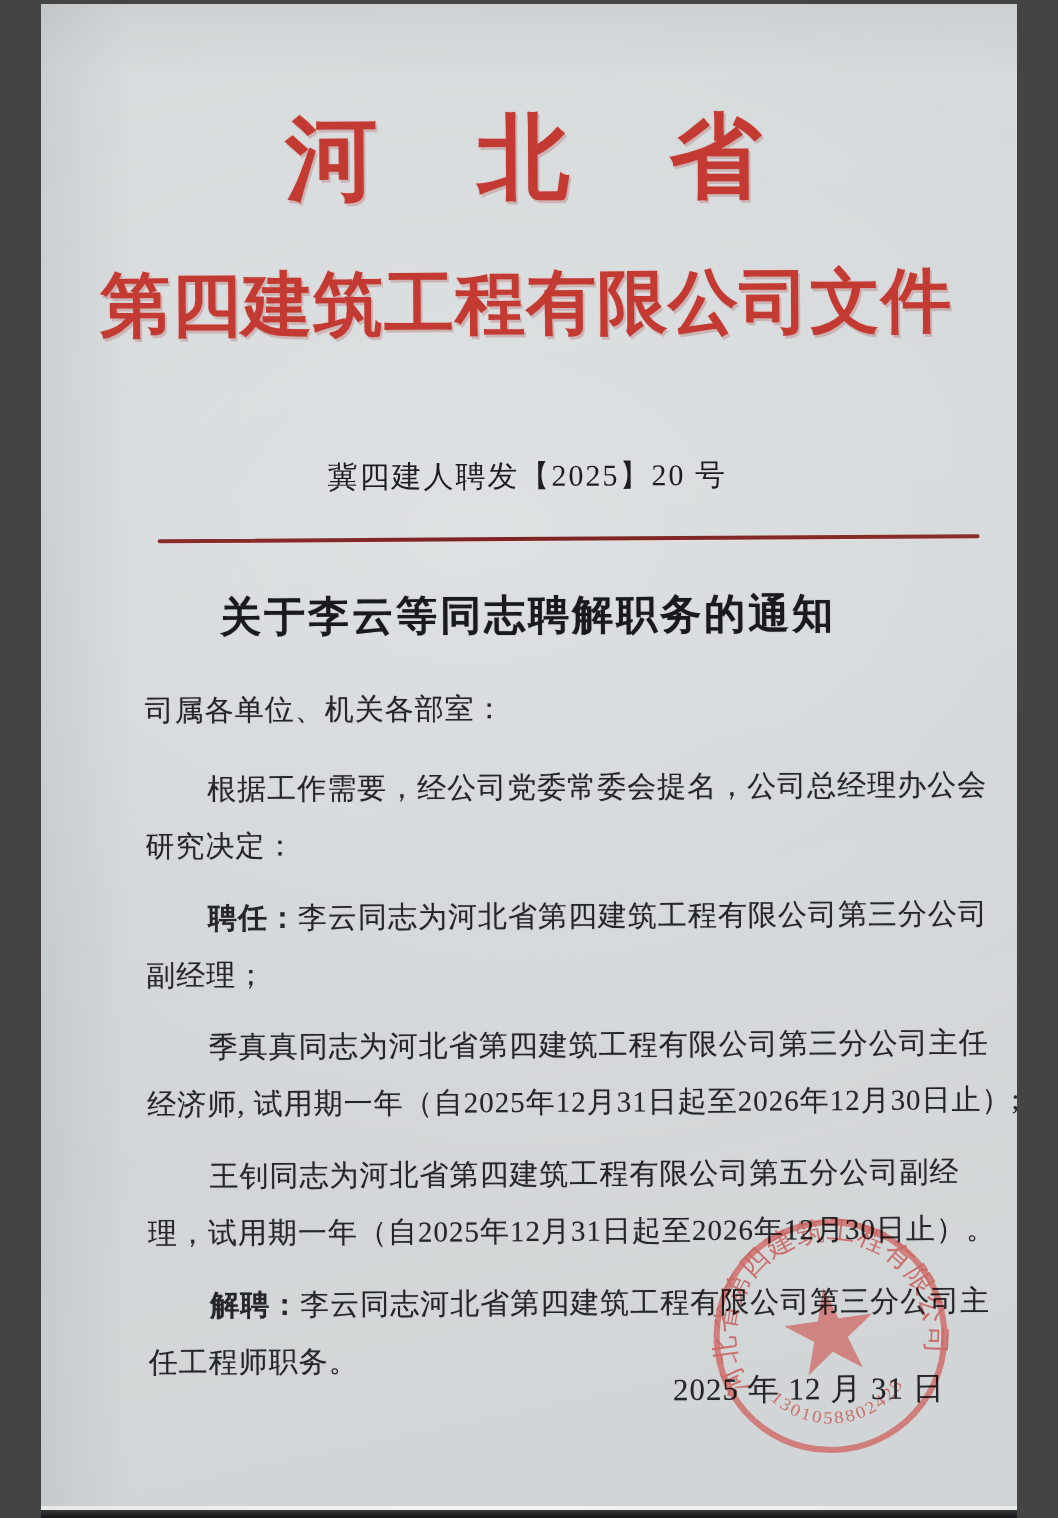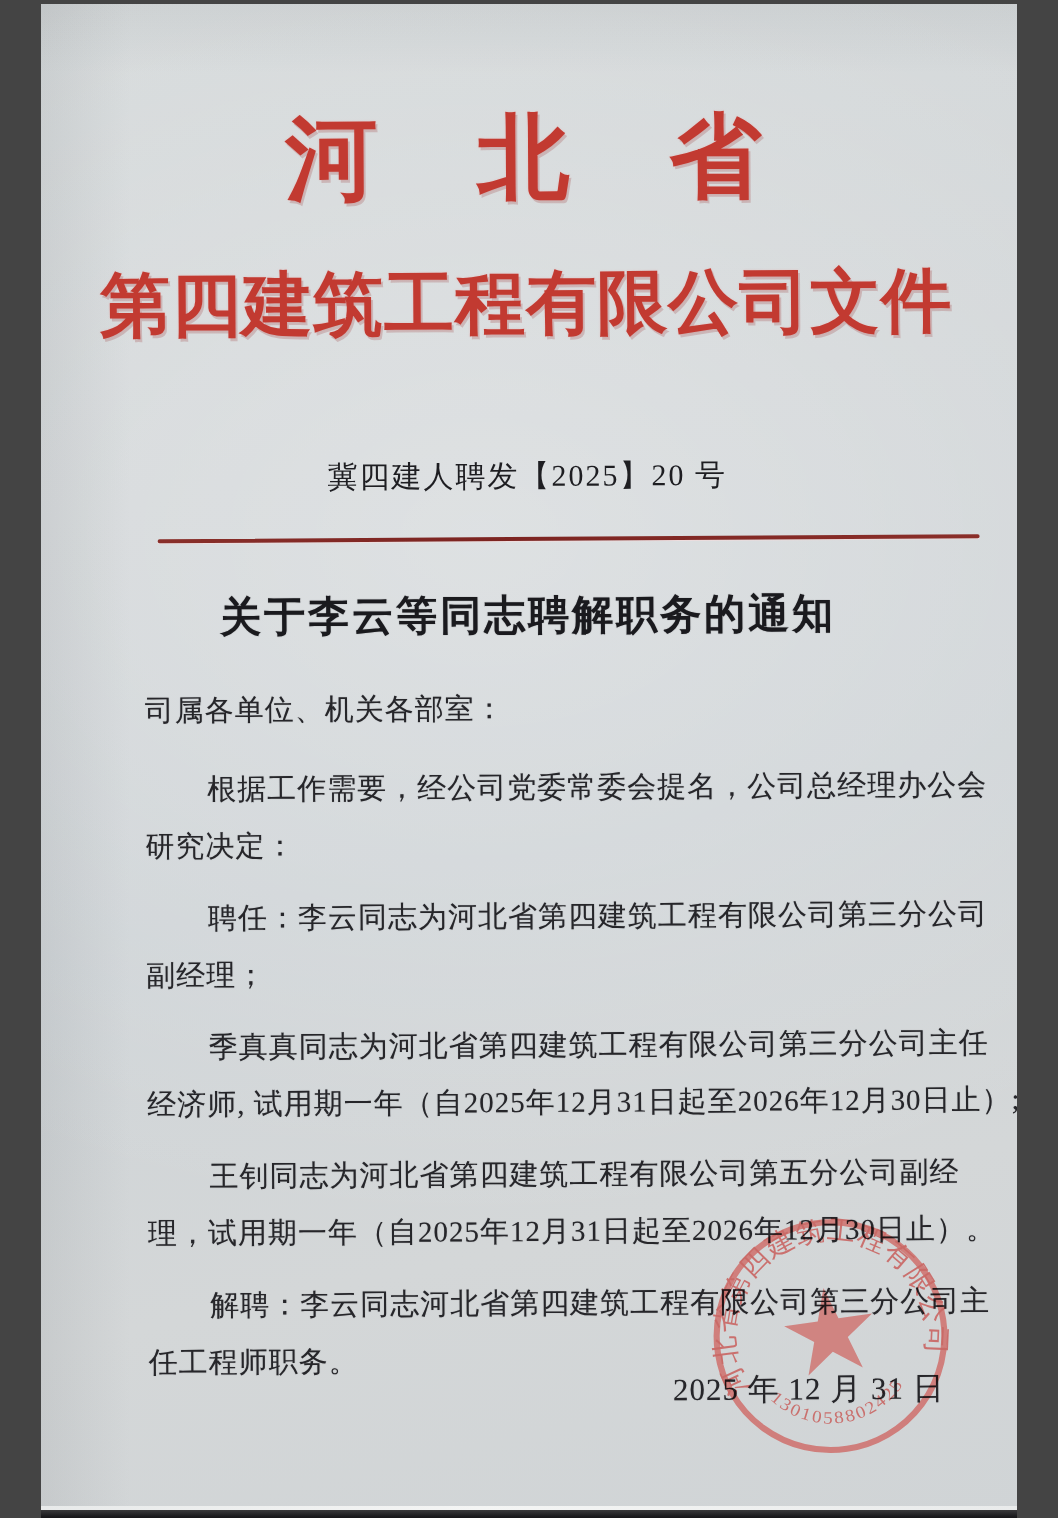--- a/index.html
+++ b/index.html
@@ -70,21 +70,21 @@
   .body{
     position:absolute;top:676px;left:104px;width:854px;
     font-size:29px;letter-spacing:1px;line-height:57px;
     color:#26262a;
     text-shadow:0 0 1px rgba(40,40,46,0.35);
   }
   .salutation{margin-bottom:22px;}
   .para{margin-bottom:15px;}
   .line{white-space:nowrap;}
   .ind{padding-left:62px;}
-  .lead{font-weight:normal;}
+  .lead{font-weight:bold;}
   .date{
     position:absolute;top:1366px;left:628px;
     font-size:31px;letter-spacing:1px;color:#26262a;
     text-shadow:0 0 1px rgba(40,40,46,0.35);
     white-space:nowrap;
   }
   .seal{
     position:absolute;left:664px;top:1212px;width:244px;height:244px;
     transform:rotate(-8deg);
     opacity:0.88;

